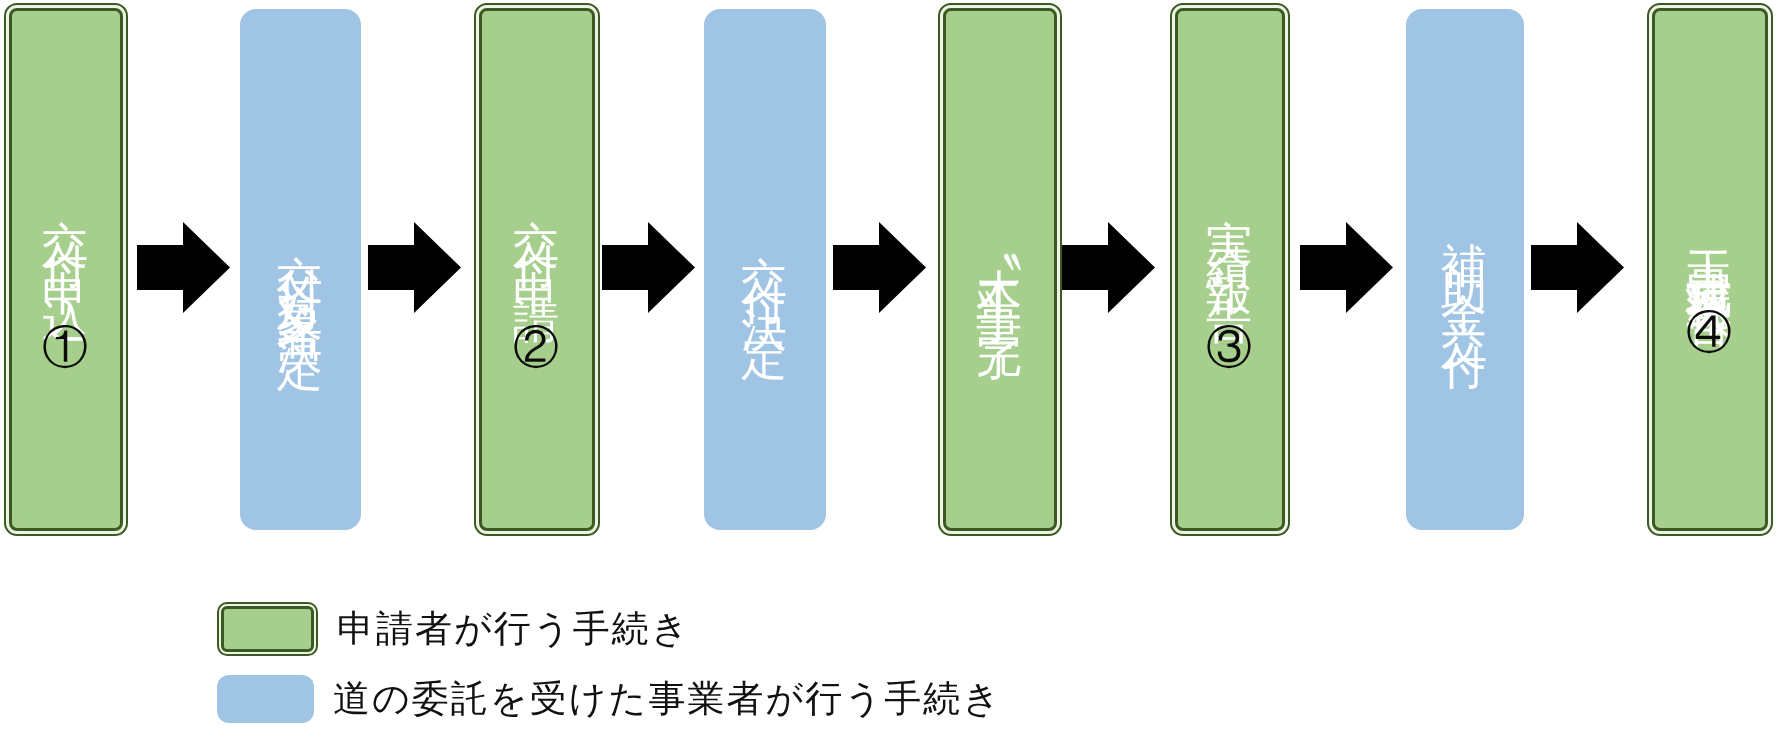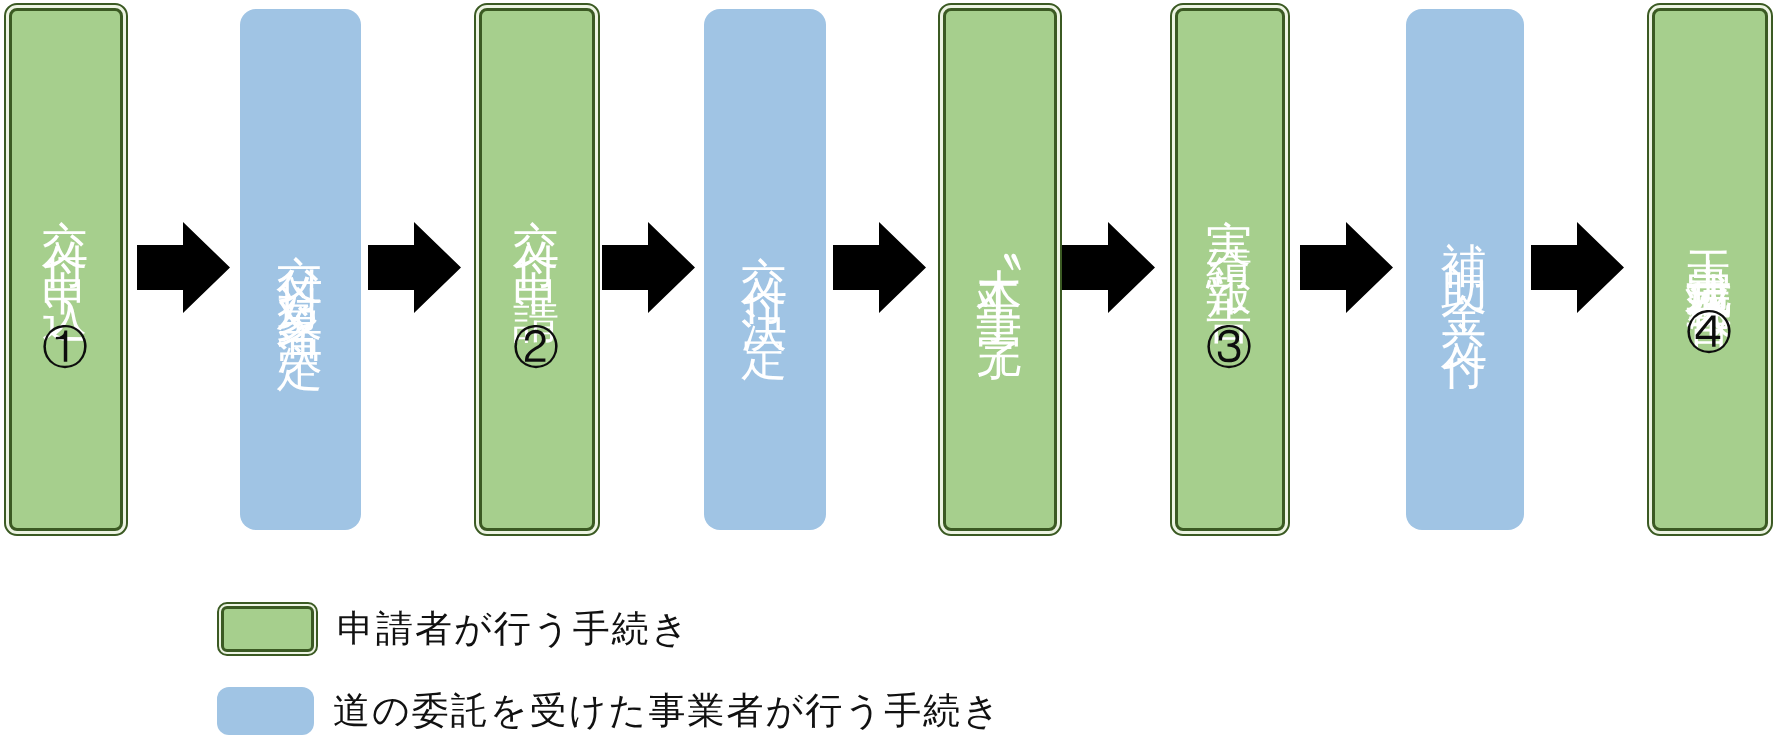--- a/index.html
+++ b/index.html
@@ -34,21 +34,21 @@
   .b3{left:474px;width:126px}.b4{left:704px;width:122px}
   .b5{left:938px;width:124px}.b6{left:1170px;width:120px}
   .b7{left:1406px;width:118px}.b8{left:1647px;width:126px}
   
   .arrow{position:absolute;top:222px;width:93px;height:91px;}
   .a1{left:137px}.a2{left:368px}.a3{left:602px}.a4{left:833px}
   .a5{left:1062px}.a6{left:1300px}.a7{left:1531px}
   
   .legend{position:absolute;left:217px;top:602px;}
   .legend-row{display:flex;align-items:center;gap:19px;}
-  .legend-row + .legend-row{margin-top:30px;text-align:right;}
+  .legend-row + .legend-row{margin-top:18px;text-align:right;}
   .sw-green{
     width:101px;height:54px;box-sizing:border-box;flex:0 0 auto;
     border:2px solid #3b5a23;border-radius:10px;background:#edf4e3;padding:2px;
   }
   .sw-green-inner{
     width:100%;height:100%;box-sizing:border-box;
     border:3px solid #3b5a23;border-radius:6px;background:#a6cf8d;
   }
   .sw-blue{
     width:97px;height:48px;box-sizing:border-box;flex:0 0 auto;

